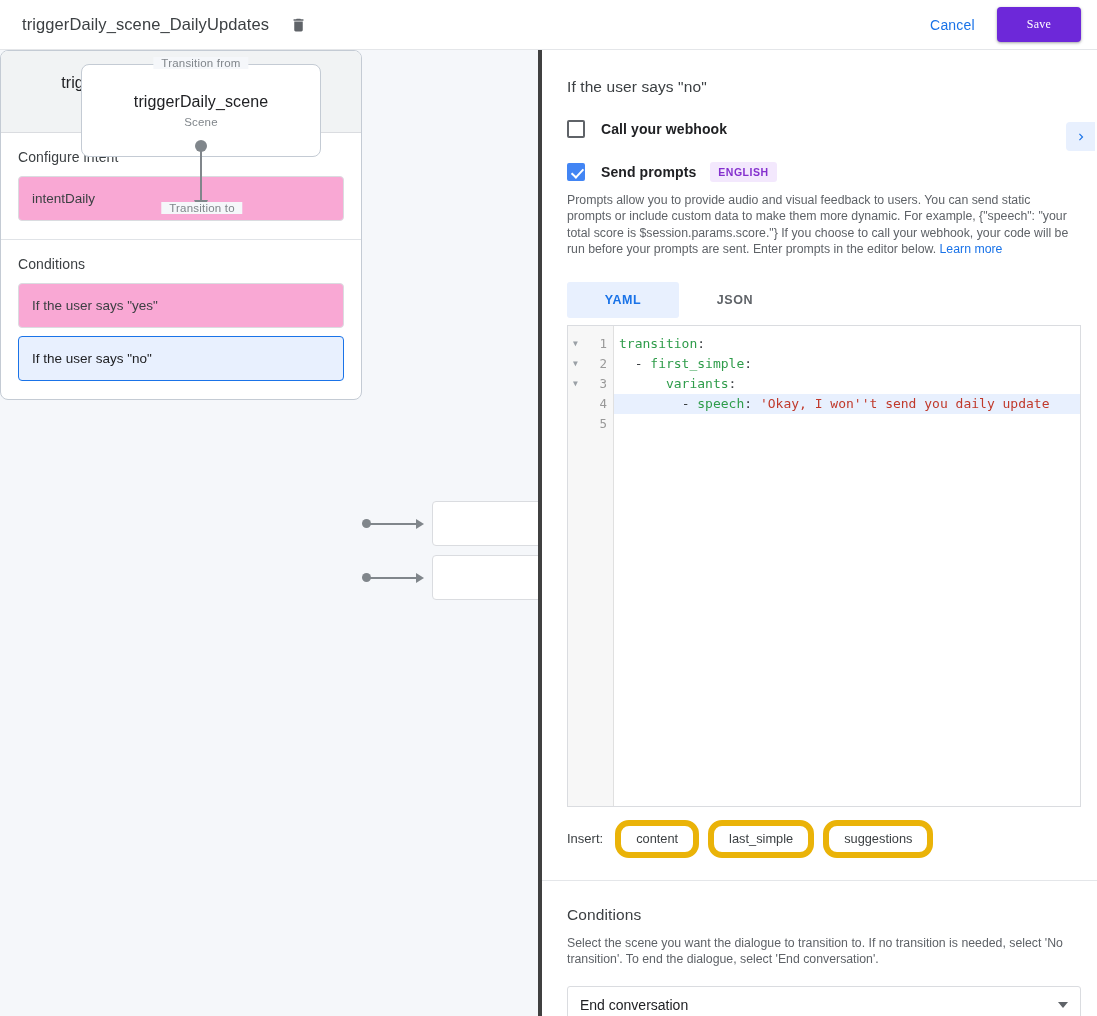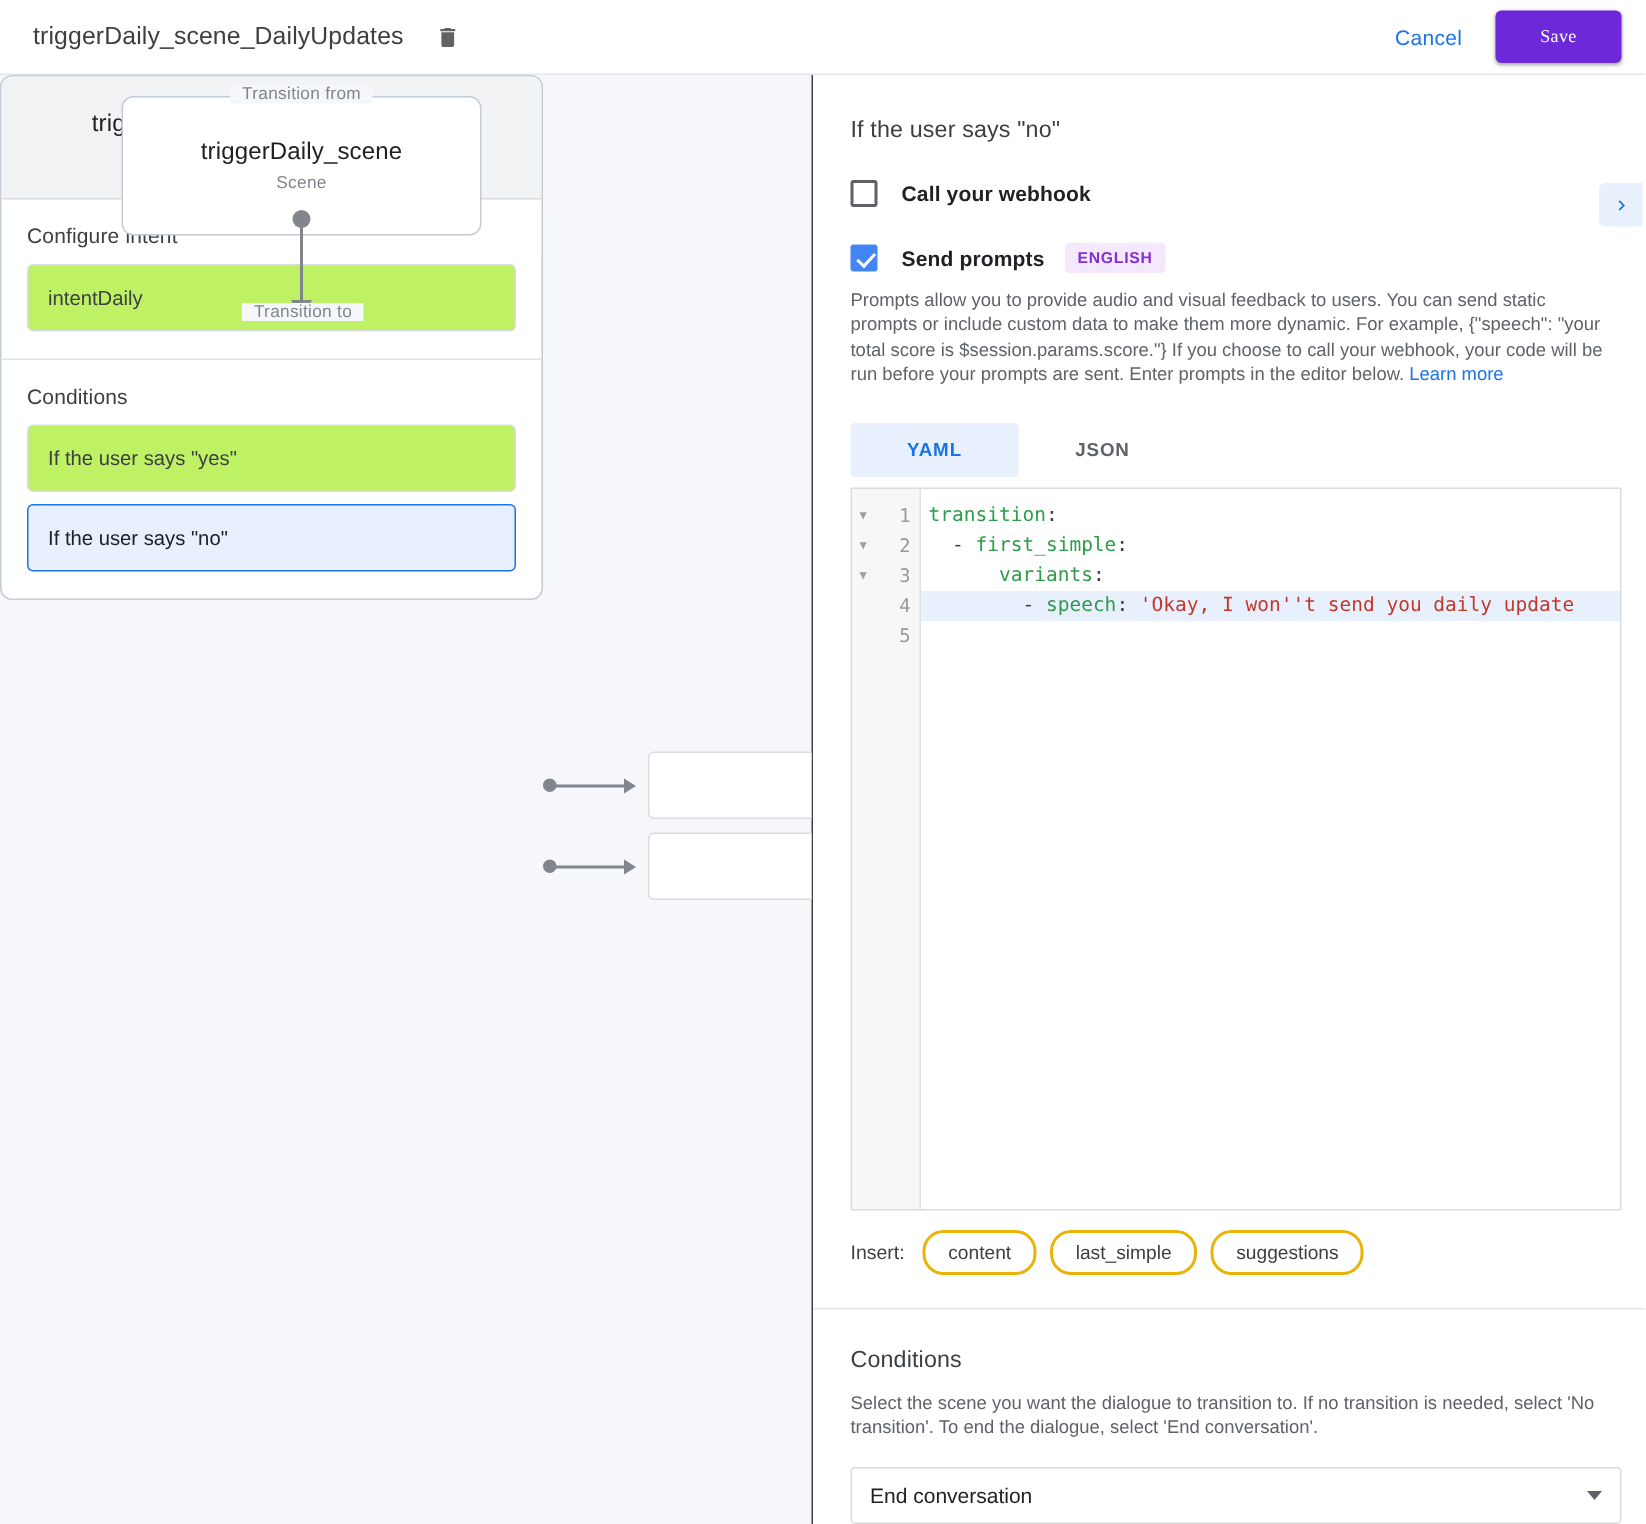--- a/index.html
+++ b/index.html
@@ -76,21 +76,21 @@
     height: 966px;
     width: 1097px;
   }
 
   
   .canvas {
     position: relative;
     width: 542px;
     height: 966px;
     background: #f5f7fa;
-    border-right: 1px solid #404040;
+    border-right: 4px solid #404040;
     overflow: hidden;
     flex: 0 0 542px;
   }
 
   .fieldset {
     position: absolute;
     border: 1px solid #c4cbd4;
     border-radius: 8px;
     background: #ffffff;
   }
@@ -154,21 +154,21 @@
   .sect:last-child { border-bottom: none; }
   .sect-title {
     font-size: 14px;
     color: #3c4043;
     margin-bottom: 11px;
     letter-spacing: .1px;
   }
   .chipbox {
     border: 1px solid #dadce0;
     border-radius: 4px;
-    background: #bef264;
+    background: #f9a8d4;
     height: 45px;
     display: flex; align-items: center;
     padding: 0 13px;
     font-size: 13.5px;
     color: #3c4043;
     cursor: pointer;
   }
   .chipbox + .chipbox { margin-top: 8px; }
   .chipbox.selected {
     background: #e8f0fe;
@@ -354,21 +354,21 @@
     display: flex;
     align-items: center;
     margin-top: 13px;
   }
   .insert-label {
     font-size: 13px;
     color: #3c4043;
     margin-right: 12px;
   }
   .pill {
-    border: 2px solid #eab308;
+    border: 6px solid #eab308;
     border-radius: 14px;
     padding: 6px 15px;
     font-size: 12.8px;
     color: #3c4043;
     margin-right: 9px;
     cursor: pointer;
     background: #fff;
     line-height: 1.1;
   }
 

